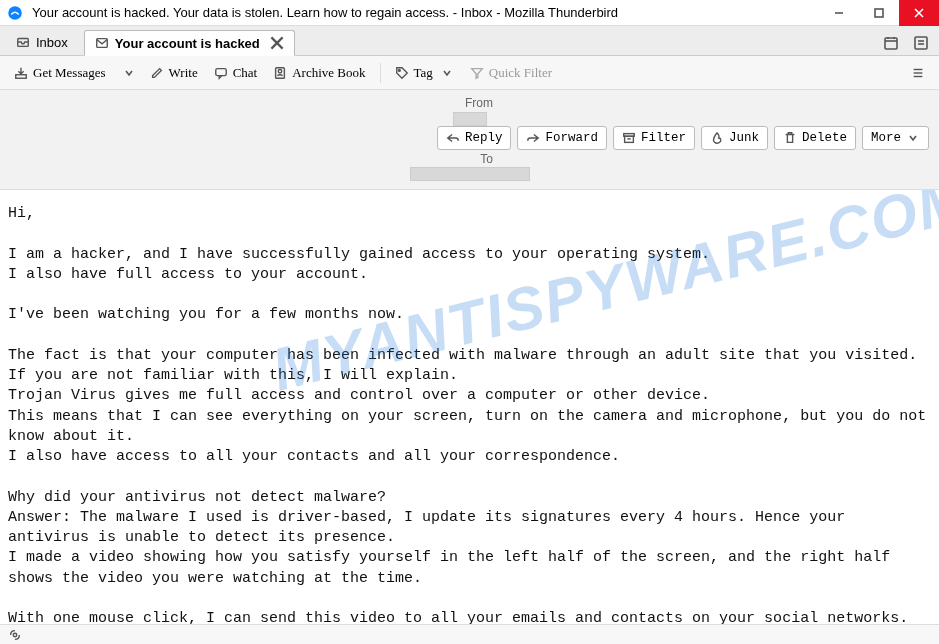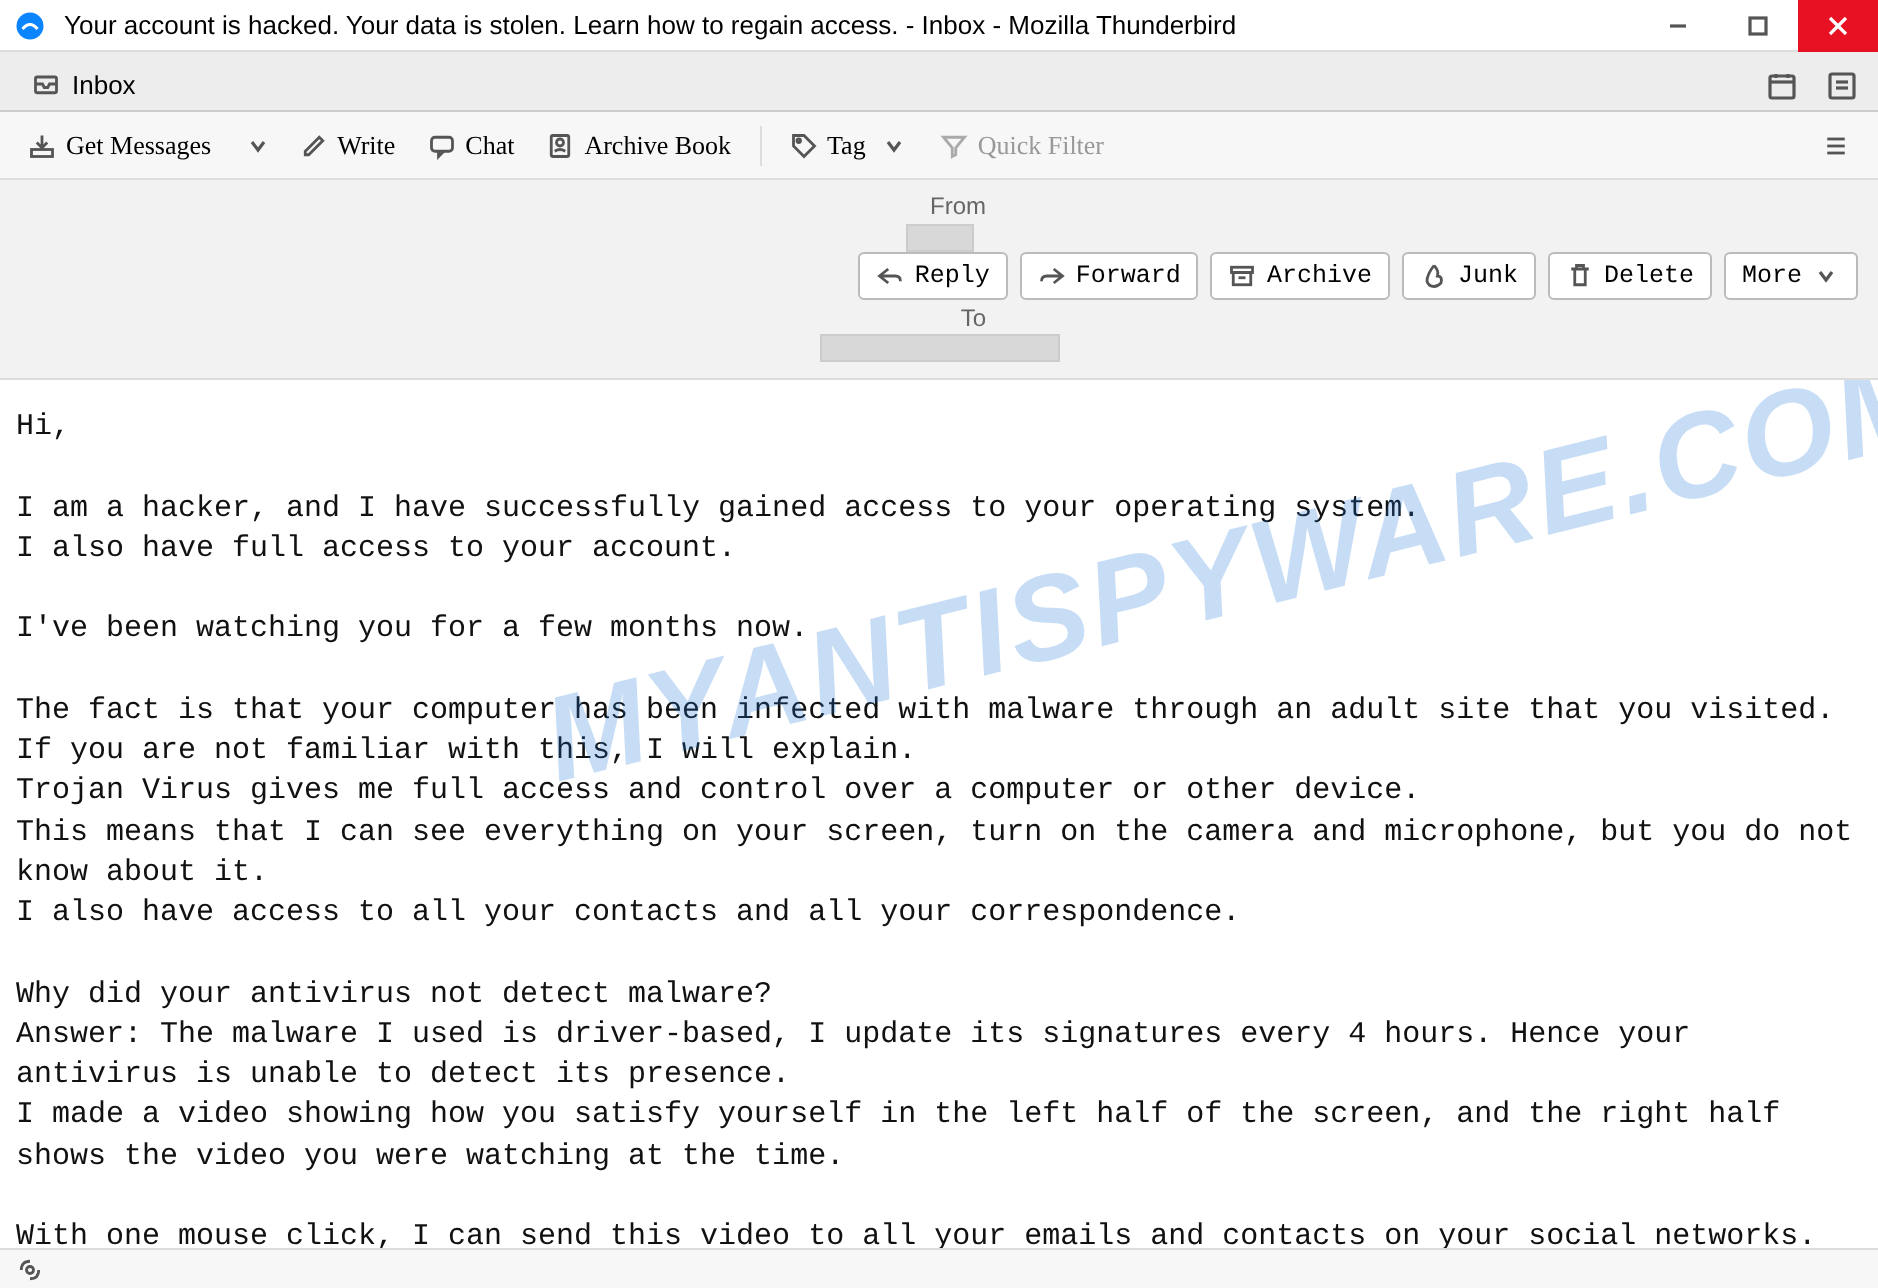--- a/index.html
+++ b/index.html
@@ -125,20 +125,35 @@
 <div class="tabrow">
   <div class="tab inactive">
     <span class="icon">
         <svg viewBox="0 0 16 16">
           <rect x="2" y="4" width="12" height="9" rx="1"></rect>
           <path d="M2 8 H6 L7 10 H9 L10 8 H14"></path>
         </svg>
       </span>
     <span>Inbox</span>
   </div>
+  <div class="tab active">
+    <span class="icon">
+        <svg viewBox="0 0 16 16">
+          <rect x="2" y="3" width="12" height="10" rx="1"></rect>
+          <path d="M2 4 L8 9 L14 4"></path>
+        </svg>
+      </span>
+    <span>Your account is hacked</span>
+    <span class="tab-close icon">
+        <svg viewBox="0 0 10 10">
+          <line x1="1" y1="1" x2="9" y2="9"></line>
+          <line x1="9" y1="1" x2="1" y2="9"></line>
+        </svg>
+      </span>
+  </div>
   <div class="spacer"></div>
   <div class="rbtn">
       <svg viewBox="0 0 16 16" width="16" height="16">
         <rect x="2" y="3" width="12" height="11" rx="1"></rect>
         <line x1="2" y1="6" x2="14" y2="6"></line>
         <line x1="5" y1="2" x2="5" y2="4"></line>
         <line x1="11" y1="2" x2="11" y2="4"></line>
       </svg>
     </div>
   <div class="rbtn">
@@ -251,21 +266,21 @@
         <span>Forward</span>
       </div>
       <div class="abtn">
         <span class="icon">
             <svg viewBox="0 0 16 16">
               <rect x="2" y="3" width="12" height="3"></rect>
               <rect x="3" y="6" width="10" height="7"></rect>
               <line x1="6" y1="9" x2="10" y2="9"></line>
             </svg>
           </span>
-        <span>Archive</span>
+        <span>Filter</span>
       </div>
       <div class="abtn">
         <span class="icon">
             <svg viewBox="0 0 16 16">
               <path d="M8 2 Q11 5 10 8 Q13 8 12 12 Q10 14 8 14 Q5 14 4 11 Q4 7 8 2"></path>
             </svg>
           </span>
         <span>Junk</span>
       </div>
       <div class="abtn">

